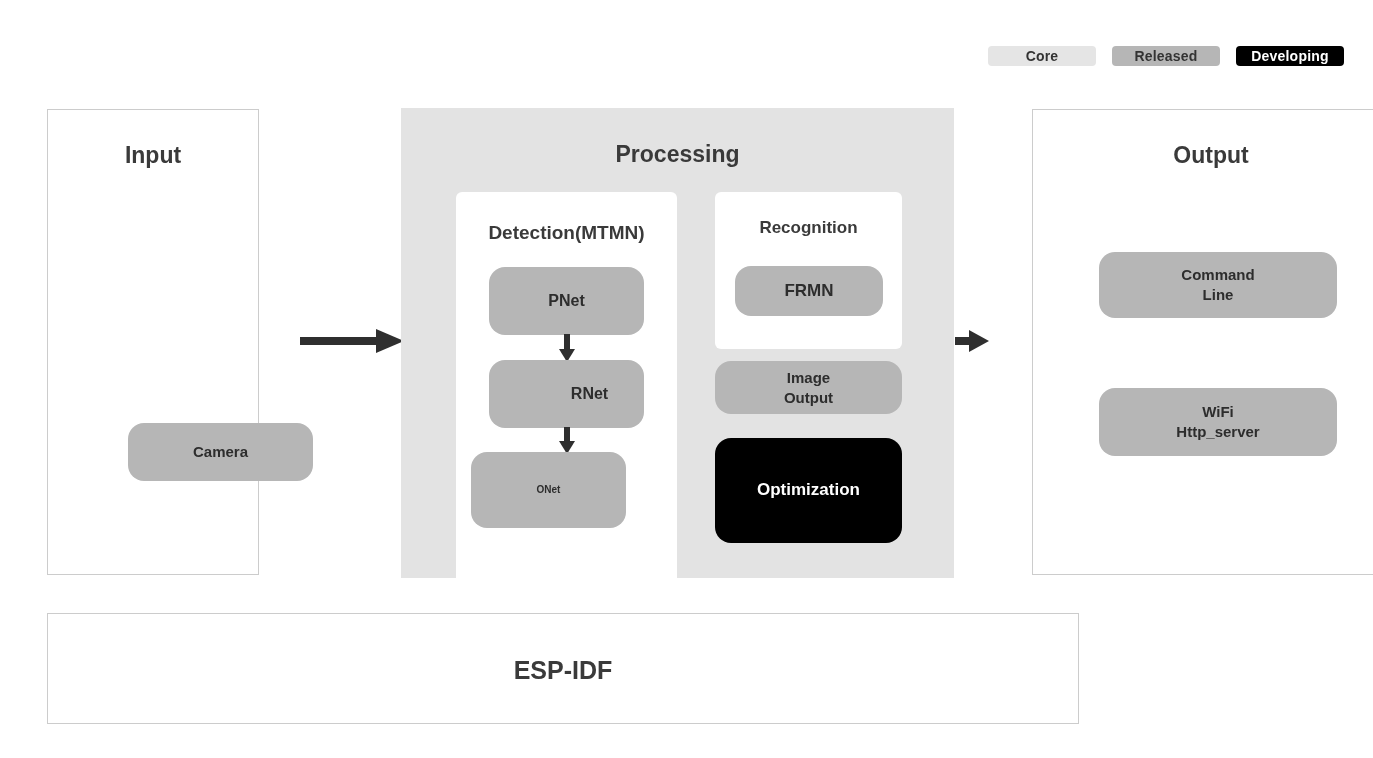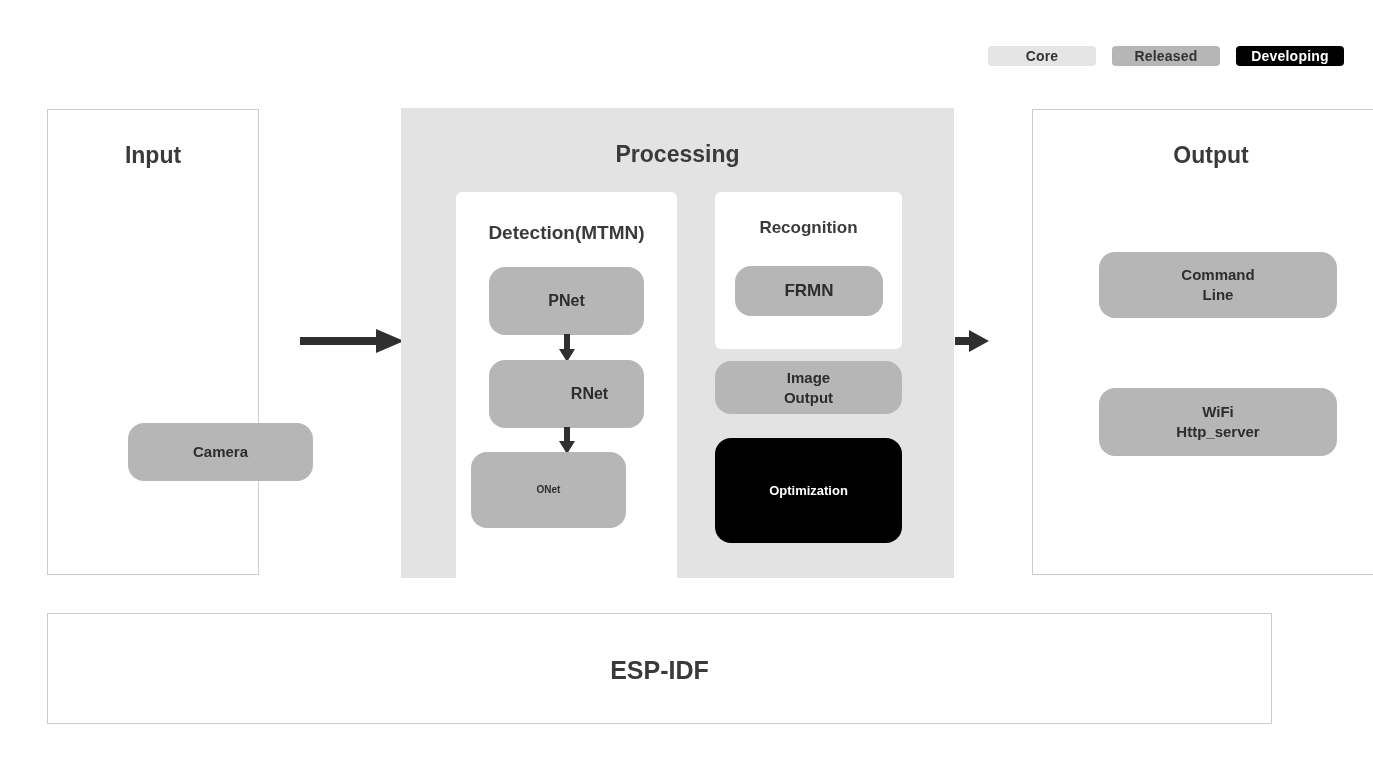--- a/index.html
+++ b/index.html
@@ -51,21 +51,21 @@
     left: 0;
     right: 0;
     text-align: center;
     font-size: 23px;
     font-weight: bold;
     color: #3a3a3a;
   }
 
   #panel-input   { left: 47px;  top: 109px; width: 212px; height: 466px; padding-left: 36px; }
   #panel-output  { left: 1032px; top: 109px; width: 358px; height: 466px; }
-  #panel-espidf  { left: 47px;  top: 613px; width: 1225px; height: 111px; }
+  #panel-espidf  { left: 47px;  top: 613px; width: 1032px; height: 111px; }
 
   #panel-processing {
     position: absolute;
     left: 401px; top: 108px;
     width: 553px; height: 470px;
     background: #e3e3e3;
     border: none;
     box-sizing: border-box;
   }
 
@@ -110,21 +110,21 @@
   
   #node-pnet { left: 33px; top: 75px;  width: 155px; height: 68px; font-size: 16px; }
   #node-rnet { left: 33px; top: 168px; width: 155px; height: 68px; font-size: 16px; padding-left: 46px; }
   #node-onet { left: 15px; top: 260px; width: 155px; height: 76px; font-size: 10px; }
 
   
   #node-frmn { left: 20px; top: 74px; width: 148px; height: 50px; font-size: 17px; }
 
   
   #node-image-utility { left: 314px; top: 253px; width: 187px; height: 53px; font-size: 15px; }
-  #node-optimization  { left: 314px; top: 330px; width: 187px; height: 105px; font-size: 13px; }
+  #node-optimization  { left: 314px; top: 330px; width: 187px; height: 105px; font-size: 17px; }
 
   
   #node-command-line { left: 66px; top: 142px; width: 238px; height: 66px; font-size: 15px; }
   #node-wifi-http    { left: 66px; top: 278px; width: 238px; height: 68px; font-size: 15px; }
 
   
   .h-arrow { position: absolute; }
   #arrow-in-proc  { left: 300px; top: 327px; }
   #arrow-proc-out { left: 955px; top: 329px; }
 

